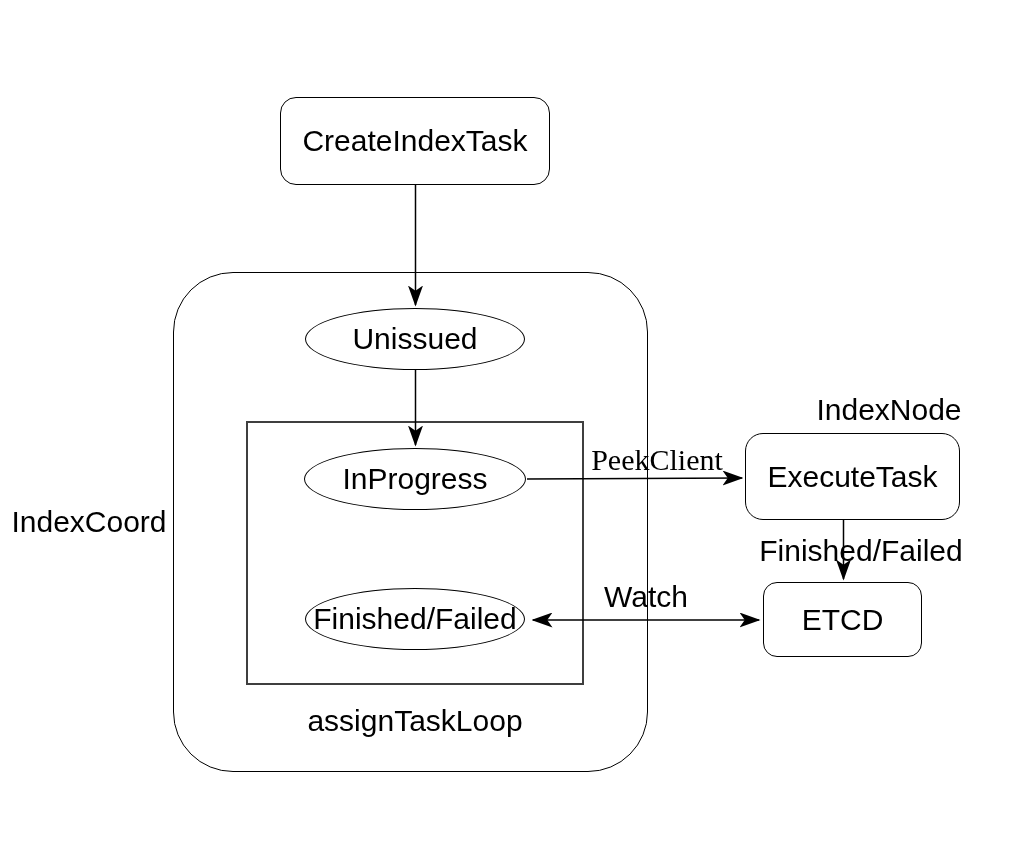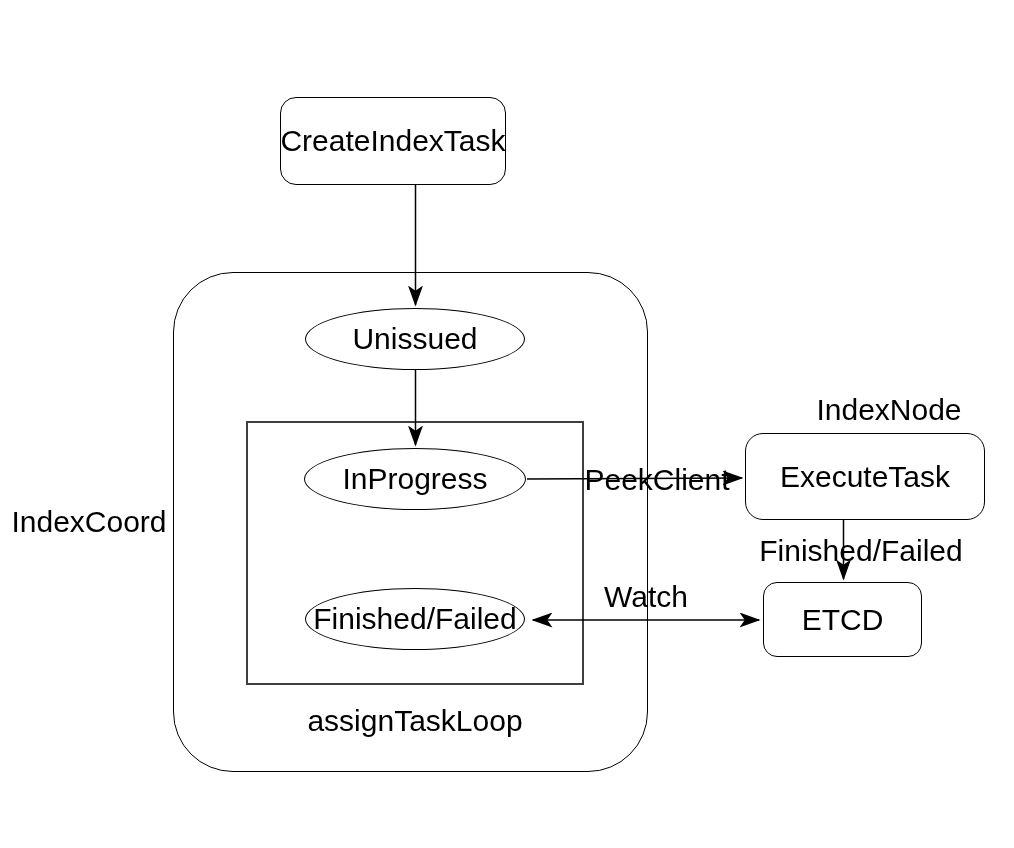--- a/index.html
+++ b/index.html
@@ -67,50 +67,50 @@
         <path d="M0,0 L14,5 L0,10 L3.5,5 Z" fill="#000000"></path>
       </marker>
     </defs>
     <line x1="415.5" y1="185" x2="415.5" y2="305" stroke="#000000" stroke-width="1.5" marker-end="url(#arrow)"></line>
     <line x1="415.5" y1="370" x2="415.5" y2="445" stroke="#000000" stroke-width="1.5" marker-end="url(#arrow)"></line>
     <line x1="527" y1="479" x2="742" y2="478" stroke="#000000" stroke-width="1.5" marker-end="url(#arrow)"></line>
     <line x1="843.5" y1="520" x2="843.5" y2="579" stroke="#000000" stroke-width="1.5" marker-end="url(#arrow)"></line>
     <line x1="533" y1="620" x2="759" y2="620" stroke="#000000" stroke-width="1.5" marker-start="url(#arrow)" marker-end="url(#arrow)"></line>
   </svg>
 
-  <div class="node rounded" style="left:280px; top:97px; width:226px; height:88px;">
+  <div class="node rounded" style="left:280px; top:97px; width:270px; height:88px;">
     <span>CreateIndexTask</span>
   </div>
 
   <div class="node ellipse" style="left:305px; top:308px; width:220px; height:62px;">
     <span>Unissued</span>
   </div>
 
   <div class="node ellipse" style="left:304px; top:448px; width:222px; height:62px;">
     <span>InProgress</span>
   </div>
 
   <div class="node ellipse" style="left:305px; top:588px; width:220px; height:62px;">
     <span>Finished/Failed</span>
   </div>
 
-  <div class="node rounded" style="left:745px; top:433px; width:240px; height:87px; border-radius:18px;">
+  <div class="node rounded" style="left:745px; top:433px; width:215px; height:87px; border-radius:18px;">
     <span>ExecuteTask</span>
   </div>
 
   <div class="node rounded" style="left:763px; top:582px; width:159px; height:75px; border-radius:14px;">
     <span>ETCD</span>
   </div>
 
 
   <div class="label" style="left:89px; top:522px;">IndexCoord</div>
 
   <div class="label" style="left:848px; top:410px;margin-left:41px;">IndexNode</div>
 
   <div class="label" style="left:415px; top:721px;">assignTaskLoop</div>
 
-  <div class="label" style="left:657px; top:480px;">PeekClient</div>
+  <div class="label" style="left:657px; top:460px;font-family:Liberation Serif, serif;">PeekClient</div>
 
   <div class="label" style="left:861px; top:551px;">Finished/Failed</div>
 
   <div class="label" style="left:646px; top:597px;text-align:center;">Watch</div>
 
 </div>
 
 </body></html>

